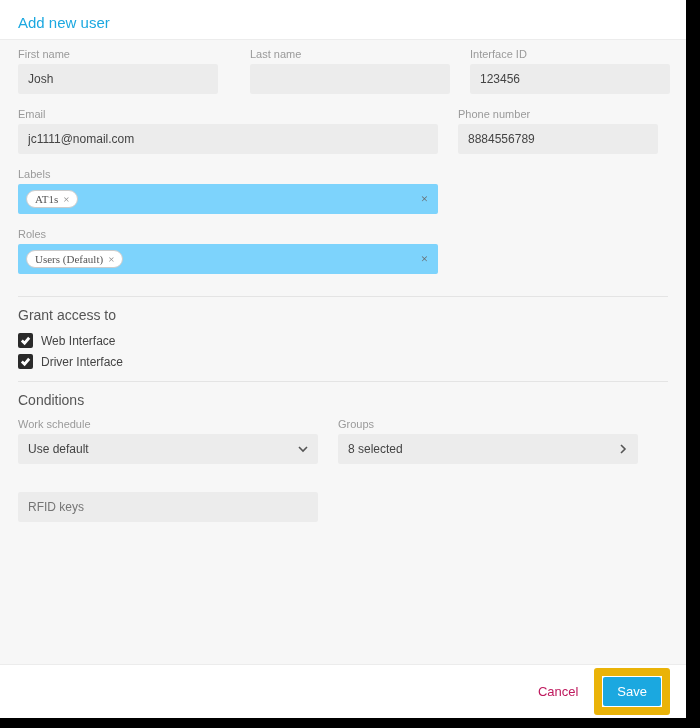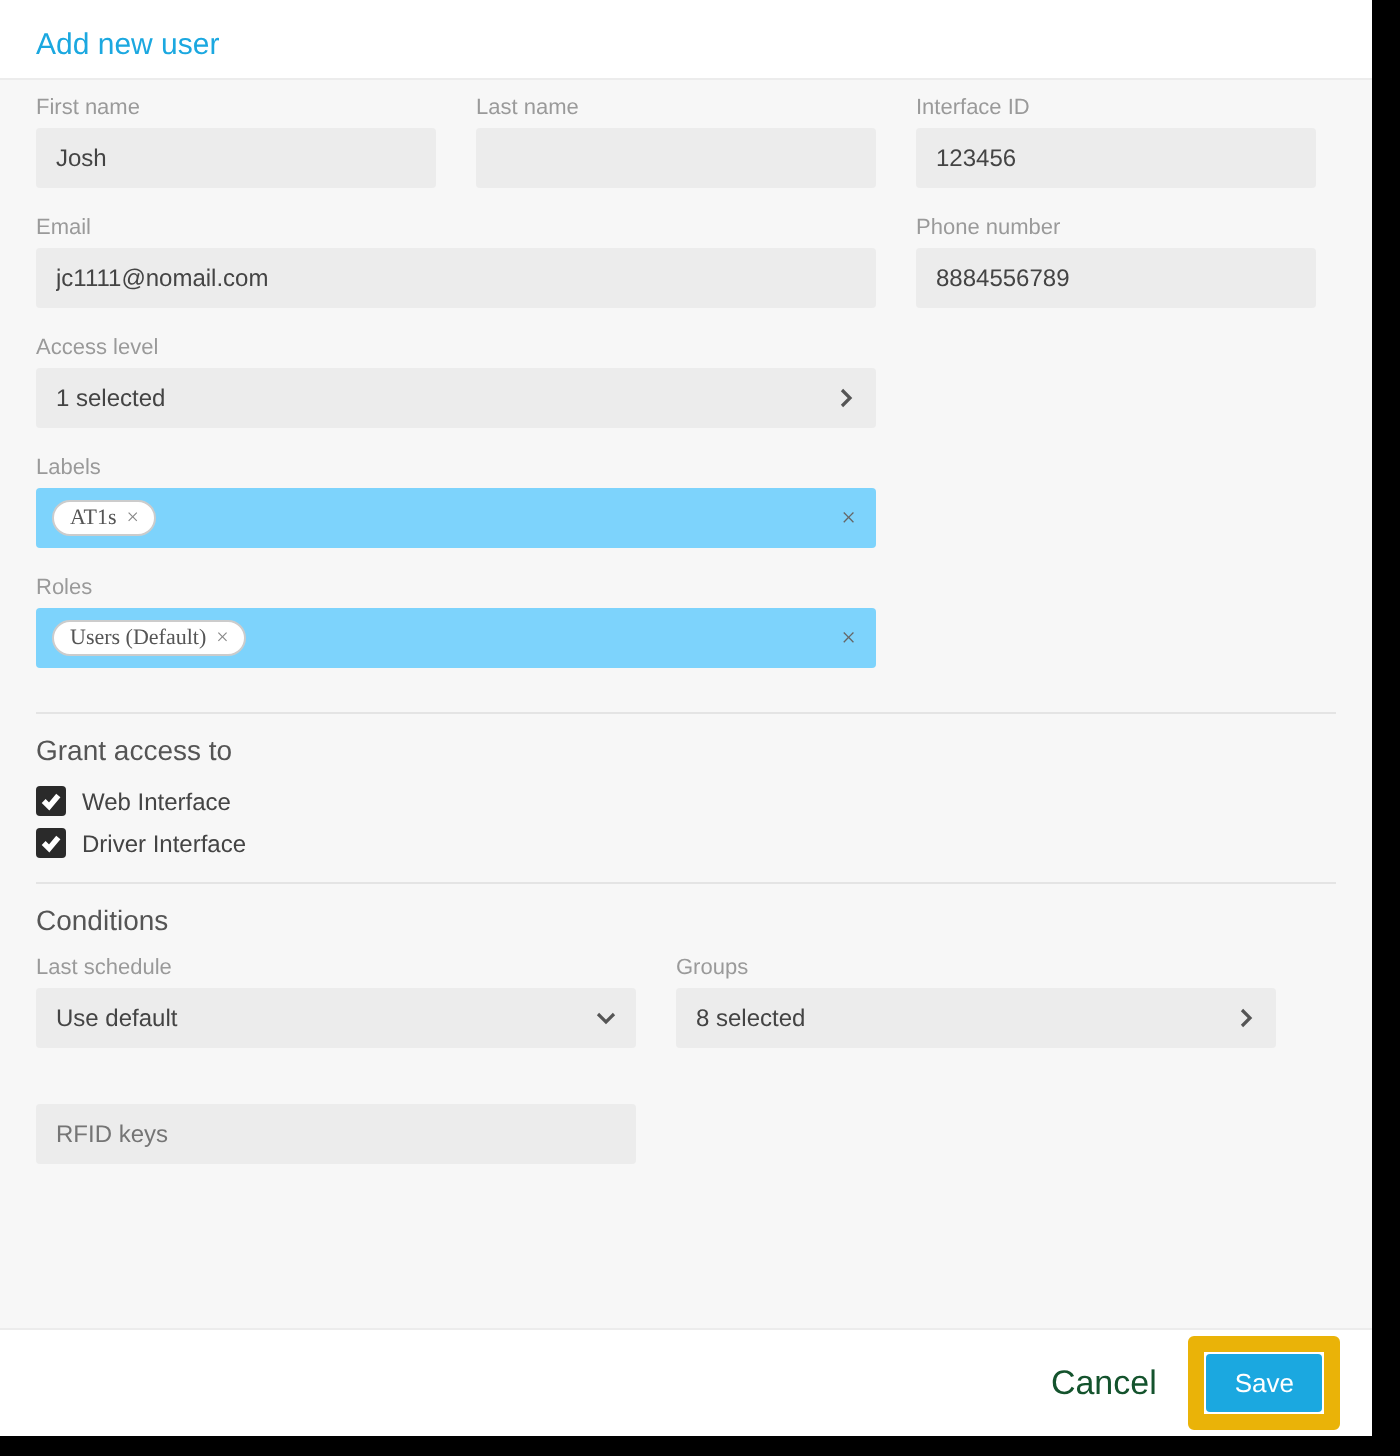--- a/index.html
+++ b/index.html
@@ -36,21 +36,21 @@
   }
   .form-area {
     flex: 1;
     background: #f7f7f7;
     padding: 4px 18px 0 18px;
     overflow: hidden;
     border-top: 1px solid #ececec;
   }
   .row { display: flex; gap: 20px; margin-top: 4px; }
   .col-a { flex: 0 0 200px; }
-  .col-b { flex: 0 0 200px; }
+  .col-b { flex: 0 0 200px; margin-left: 12px; }
   .col-c { flex: 0 0 200px; }
   .col-wide { flex: 0 0 420px; }
   .col-half { flex: 0 0 300px; }
   .field { margin-bottom: 10px; }
   .label {
     font-size: 11px;
     color: #9a9a9a;
     margin-bottom: 4px;
   }
   .input {
@@ -148,22 +148,22 @@
     border-top: 1px solid #ececec;
     display: flex;
     align-items: center;
     justify-content: flex-end;
     padding: 0 16px;
     gap: 10px;
   }
   .btn-cancel {
     background: none;
     border: none;
-    font-size: 17px;
-    color: #14532d;
+    font-size: 13px;
+    color: #be185d;
     cursor: pointer;
     padding: 8px 6px;
   }
   .btn-save-wrap {
     border: 8px solid #eab308;
     border-radius: 3px;
     padding: 1px;
   }
   .btn-save {
     background: #1ba8e0;
@@ -216,33 +216,20 @@
       <div class="col-wide field">
         <div class="label">Email</div>
         <input class="input" value="jc1111@nomail.com" style="">
       </div>
       <div class="col-c field">
         <div class="label">Phone number</div>
         <input class="input" value="8884556789" style="">
       </div>
     </div>
 
-    <div class="row">
-      <div class="col-wide field">
-        <div class="label">Access level</div>
-        <div class="select">
-          <span>1 selected</span>
-          <span class="chev">
-            <svg viewBox="0 0 10 10">
-                <path d="M3 1 L7 5 L3 9" fill="none" stroke="#555" stroke-width="1.6"></path>
-              </svg>
-          </span>
-        </div>
-      </div>
-    </div>
 
     <div class="row">
       <div class="col-wide field">
         <div class="label">Labels</div>
         <div class="tagbox">
           <span class="chip">
             <span>AT1s</span>
             <span class="chip-x">×</span>
           </span>
           <span class="box-x">×</span>
@@ -281,21 +268,21 @@
           </svg>
       </div>
       <div class="chk-label">Driver Interface</div>
     </div>
 
     <hr class="divider">
 
     <div class="section-title">Conditions</div>
     <div class="row">
       <div class="col-half field">
-        <div class="label">Last schedule</div>
+        <div class="label">Work schedule</div>
         <div class="select">
           <span>Use default</span>
           <span class="chev">
             <svg viewBox="0 0 10 10">
                 <path d="M1 3 L5 7 L9 3" fill="none" stroke="#555" stroke-width="1.6"></path>
               </svg>
           </span>
         </div>
       </div>
       <div class="col-half field">

